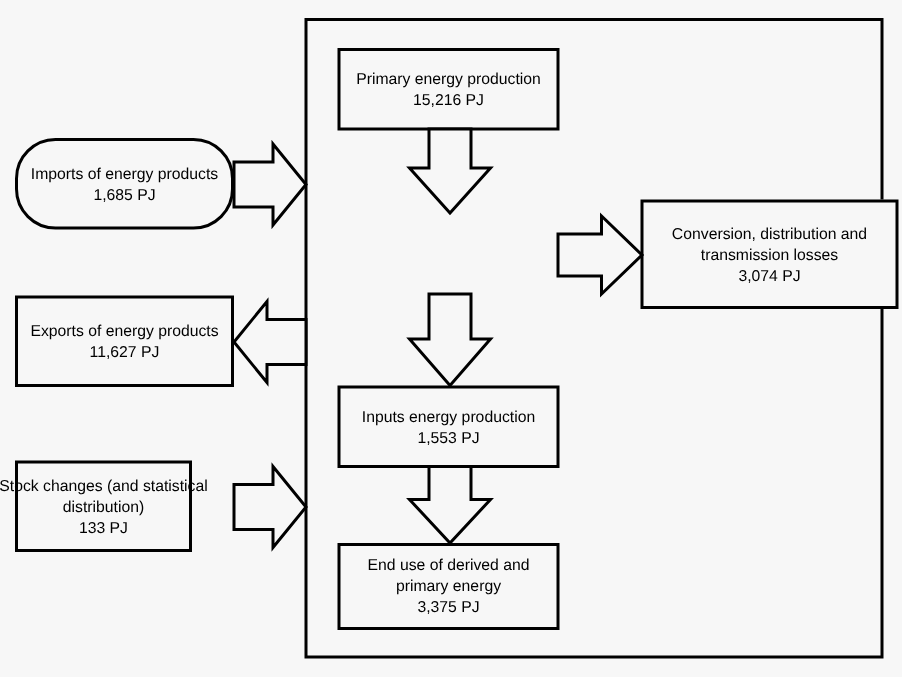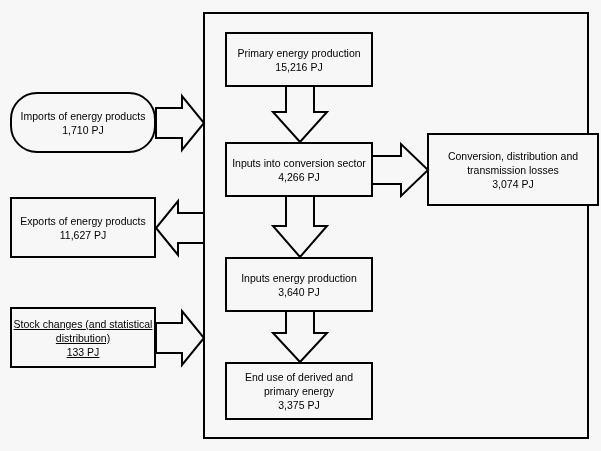--- a/index.html
+++ b/index.html
@@ -54,47 +54,43 @@
 </style>
 </head>
 <body>
 
 <div id="diagram-root">
 
   <div class="outer-frame"></div>
 
   <div class="node" style="left:10px; top:92px; width:146px; height:61px;border-radius:27px;">
     <span class="line">Imports of energy products</span>
-    <span class="line">1,710 PJ</span>
+    <span class="line">1,685 PJ</span>
   </div>
 
   <div class="node" style="left:10px; top:197px; width:146px; height:61px;">
     <span class="line">Exports of energy products</span>
     <span class="line">11,627 PJ</span>
   </div>
 
-  <div class="node" style="left:10px; top:307px; width:146px; height:61px;text-decoration:underline;">
+  <div class="node" style="left:10px; top:307px; width:118px; height:61px;">
     <span class="line">Stock changes (and statistical</span>
     <span class="line">distribution)</span>
     <span class="line">133 PJ</span>
   </div>
 
   <div class="node" style="left:225px; top:32px; width:148px; height:55px;">
     <span class="line">Primary energy production</span>
     <span class="line">15,216 PJ</span>
   </div>
 
-  <div class="node" style="left:225px; top:142px; width:148px; height:55px;">
-    <span class="line">Inputs into conversion sector</span>
-    <span class="line">4,266 PJ</span>
-  </div>
 
   <div class="node" style="left:225px; top:257px; width:148px; height:55px;">
     <span class="line">Inputs energy production</span>
-    <span class="line">3,640 PJ</span>
+    <span class="line">1,553 PJ</span>
   </div>
 
   <div class="node" style="left:225px; top:362px; width:148px; height:58px;">
     <span class="line">End use of derived and</span>
     <span class="line">primary energy</span>
     <span class="line">3,375 PJ</span>
   </div>
 
   <div class="node" style="left:427px; top:133px; width:172px; height:73px;">
     <span class="line">Conversion, distribution and</span>

